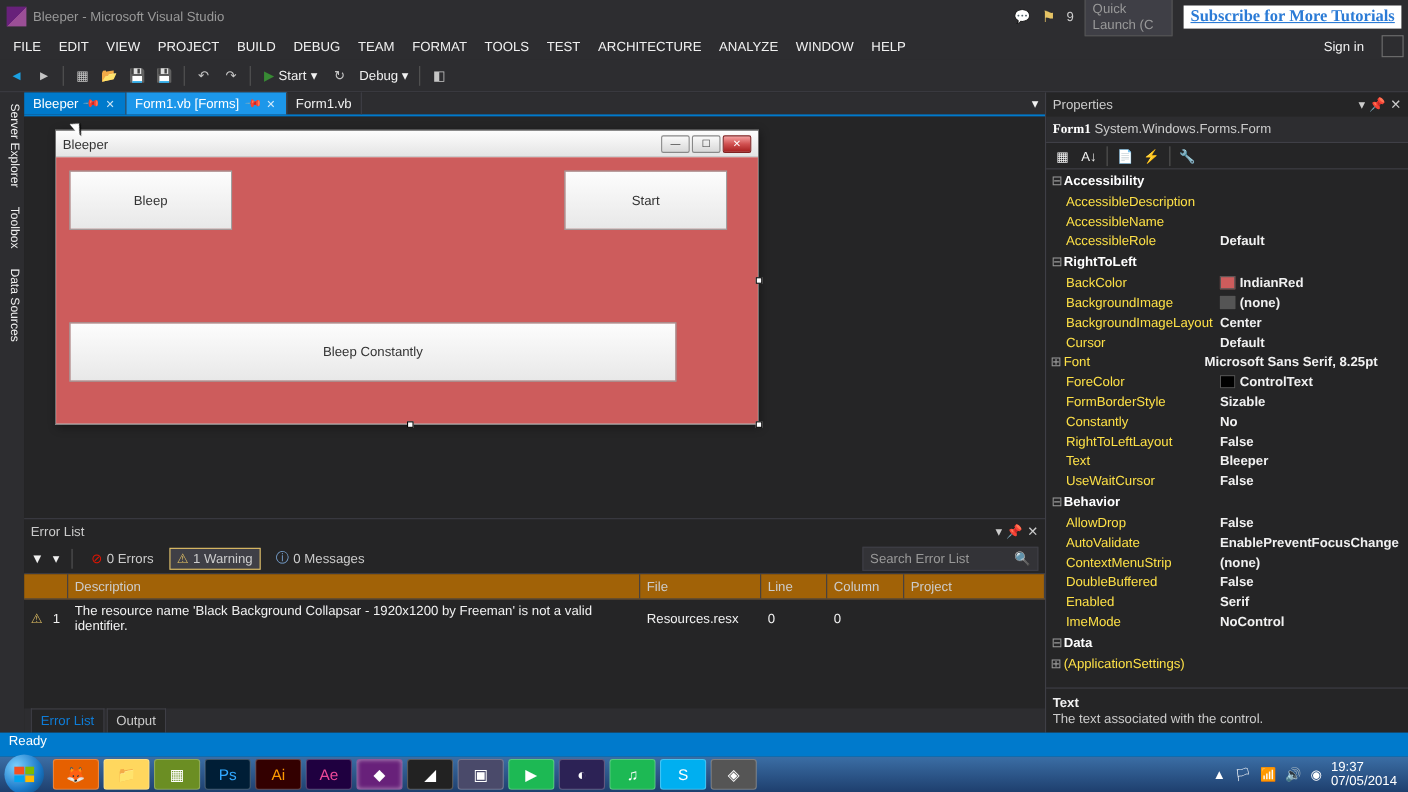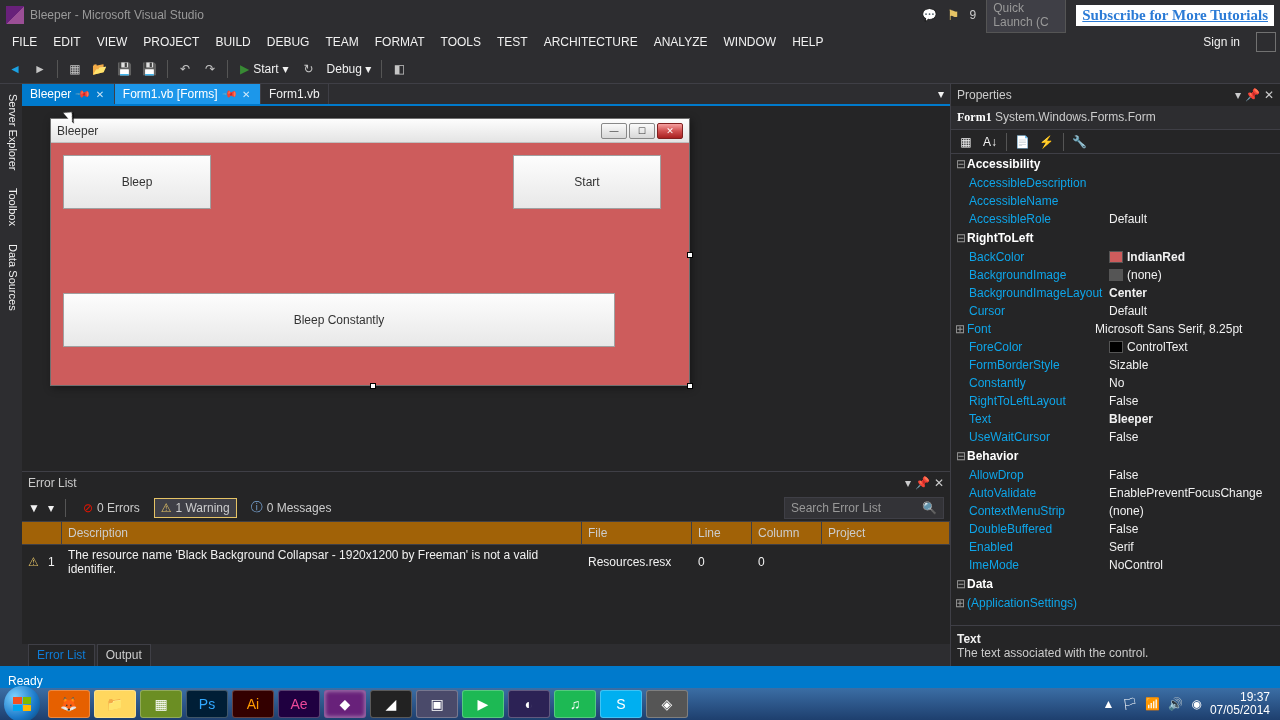--- a/index.html
+++ b/index.html
@@ -70,35 +70,35 @@
 .prop-title { height: 22px; display: flex; align-items: center; padding: 0 6px; color: #ccc; }
 .prop-title .right { margin-left: auto; display: flex; gap: 4px; }
 .prop-obj { padding: 4px 6px; color: #ccc; background: #2d2d30; border-bottom: 1px solid #3f3f46; }
 .prop-obj b { color: #fff; font-family: Liberation Serif, serif; }
 .prop-toolbar { height: 24px; display: flex; align-items: center; padding: 0 4px; gap: 2px; border-bottom: 1px solid #3f3f46; }
 .prop-tb-btn { width: 22px; height: 20px; display:flex; align-items:center; justify-content:center; }
 .prop-grid { flex: 1; overflow-y: auto; }
 .prop-cat { display: flex; align-items: center; padding: 3px 4px; color: #fff; font-weight: bold; }
 .prop-cat .expander { width: 12px; text-align: center; color: #999; font-weight: normal; }
 .prop-row { display: flex; padding: 2px 4px 2px 18px; }
-.prop-row .pname { width: 140px; color: #0ea5e9; }
-.prop-row .pval { flex: 1; color: #f1f1f1; display: flex; align-items: center; gap: 4px; }
+.prop-row .pname { width: 140px; color: #fde047; }
+.prop-row .pval { flex: 1; color: #f1f1f1; display: flex; align-items: center; gap: 4px; font-weight: bold; }
 .prop-row .pval.bold { font-weight: bold; }
 .swatch { width: 14px; height: 12px; border: 1px solid #555; }
 .prop-desc { border-top: 1px solid #3f3f46; padding: 6px; }
 .prop-desc .dname { font-weight: bold; }
 .prop-desc .dtext { color: #ccc; }
 
-.statusbar { position: absolute; left: 0; right: 0; bottom: 32px; height: 22px; background: #007acc; color: #fff; display: flex; align-items: flex-end; padding: 0 8px; }
+.statusbar { position: absolute; left: 0; right: 0; bottom: 32px; height: 22px; background: #007acc; color: #fff; display: flex; align-items: flex-start; padding: 0 8px; }
 
 .taskbar { position: absolute; left: 0; right: 0; bottom: 0; height: 32px; background: linear-gradient(#3b6ea5,#1e3f6e); display: flex; align-items: center; padding: 0 4px; gap: 4px; }
 .task-icon { width: 42px; height: 28px; background: rgba(255,255,255,0.15); border: 1px solid rgba(255,255,255,0.25); border-radius: 3px; display: flex; align-items: center; justify-content: center; color: #fff; font-size: 14px; }
 .task-icon.active { background: rgba(255,255,255,0.35); box-shadow: inset 0 0 4px rgba(255,255,255,.5); }
 .tray { margin-left: auto; display: flex; align-items: center; gap: 8px; color: #fff; padding-right: 6px; font-size: 11px; }
-.clock { text-align: right; line-height: 1.1; }
+.clock { line-height: 1.1; }
 .start-orb { width: 36px; height: 36px; border-radius: 50%; background: radial-gradient(circle at 30% 30%, #7bd0ff, #1978c8 60%, #0a4070); display: flex; align-items: center; justify-content: center; margin-right: 4px; }
 .win-flag { width: 18px; height: 14px; display: grid; grid-template-columns: 1fr 1fr; grid-template-rows: 1fr 1fr; gap: 1px; }
 .win-flag div:nth-child(1){background:#f25022;} .win-flag div:nth-child(2){background:#7fba00;}
 .win-flag div:nth-child(3){background:#00a4ef;} .win-flag div:nth-child(4){background:#ffb900;}
 
 .col-desc{width:520px;} .col-file{width:110px;} .col-line{width:60px;} .col-col{width:70px;} .col-proj{flex:1;}
 
 .cursor-arrow { position: absolute; left: 45px; top: 3px; width: 0; height: 0; border-left: 7px solid #fff; border-top: 5px solid transparent; border-bottom: 9px solid transparent; transform: rotate(-40deg); filter: drop-shadow(1px 1px 0 #000); z-index: 50; }
 </style>
 </head>

